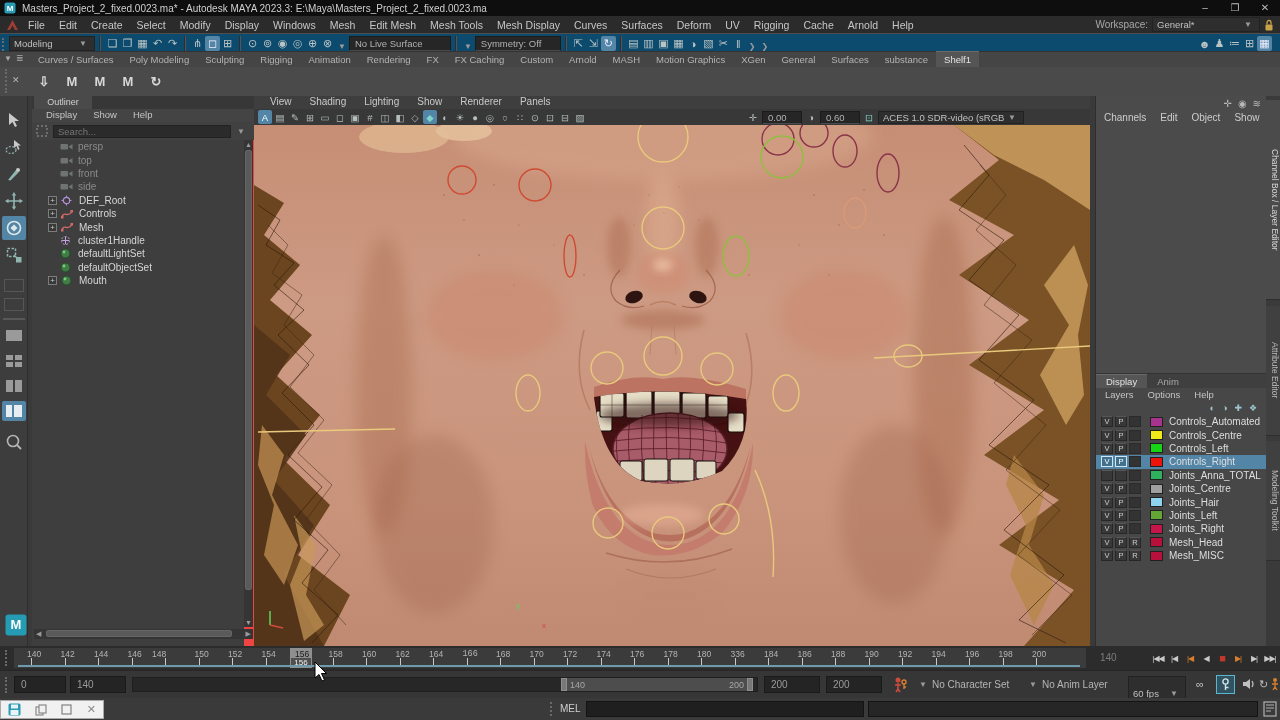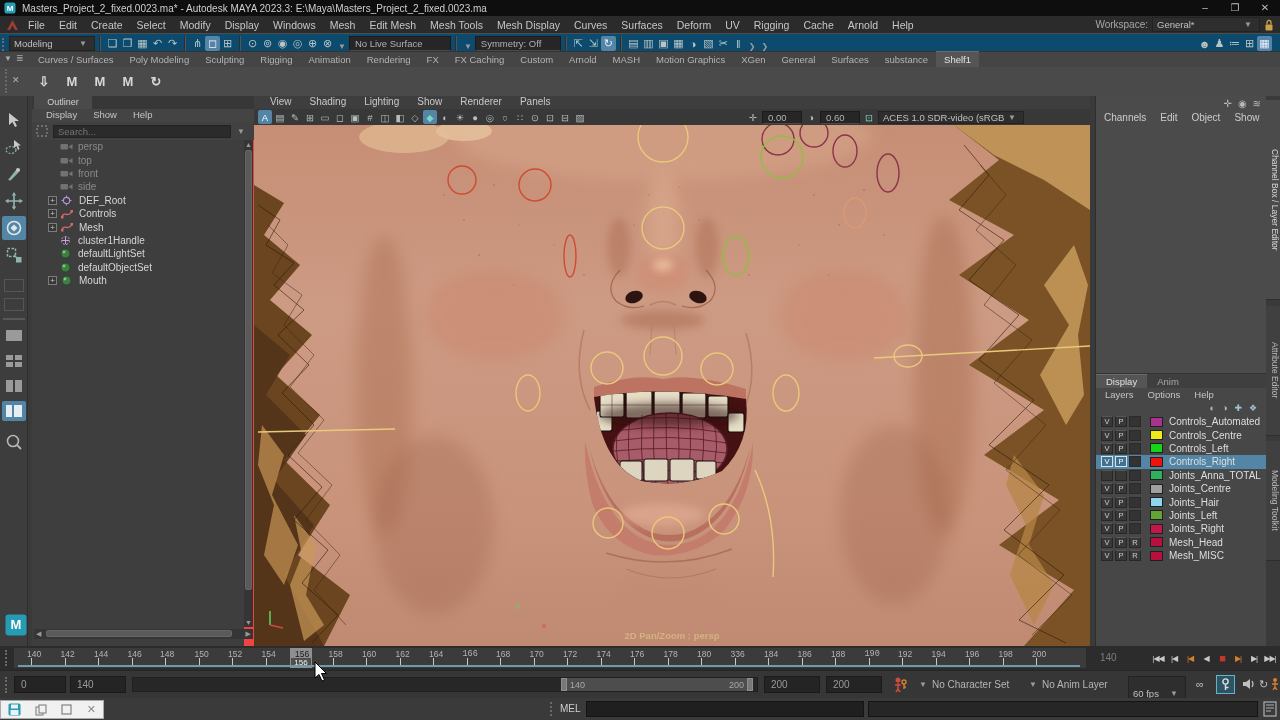--- a/index.html
+++ b/index.html
@@ -696,21 +696,20 @@
           <ellipse cx="601" c="88" cy="88" rx="11" ry="15" stroke="#d99a78"></ellipse>
         </g>
 
         <g>
           <path d="M16,500 V486" stroke="#5fd35f" stroke-width="1.5"></path>
           <path d="M16,500 L29,503" stroke="#d04a3a" stroke-width="1.5"></path>
         </g>
       </svg>
       <div class="abs" style="left:262px;top:505px;color:#5fd35f;font-size:8px">y</div>
       <div class="abs" style="left:288px;top:525px;color:#d04a3a;font-size:8px">x</div>
-      <div id="vp-overlay-label" class="abs">2D Pan/Zoom : persp</div>
     </div>
 
     <div id="rightpanel" class="abs">
       <div id="rp-icons" class="abs">
           <span class="gicon" style="font-size: 10px;">✛</span>
           <span class="gicon" style="font-size: 10px;">◉</span>
           <span class="gicon" style="font-size: 10px;">≋</span>
         </div>
       <div id="cb-menus" class="abs">
           <span class="cbmenu">Channels</span>
@@ -828,21 +827,21 @@
     <div class="grip abs" style="left:3px;top:4px;height:16px"></div>
     <div id="ruler" class="abs">
         <div class="tick-lbl" style="left: 13px;">140</div>
         <div class="tick" style="left: 17px;"></div>
         <div class="tick-lbl" style="left: 46.5px;">142</div>
         <div class="tick" style="left: 50.5px;"></div>
         <div class="tick-lbl" style="left: 80px;">144</div>
         <div class="tick" style="left: 84px;"></div>
         <div class="tick-lbl" style="left: 113.5px;">146</div>
         <div class="tick" style="left: 117.5px;"></div>
-        <div class="tick-lbl" style="left: 146px;">148</div>
+        <div class="tick-lbl" style="left: 138px;">148</div>
         <div class="tick" style="left: 151px;"></div>
         <div class="tick-lbl" style="left: 180.5px;">150</div>
         <div class="tick" style="left: 184.5px;"></div>
         <div class="tick-lbl" style="left: 214px;">152</div>
         <div class="tick" style="left: 218px;"></div>
         <div class="tick-lbl" style="left: 247.5px;">154</div>
         <div class="tick" style="left: 251.5px;"></div>
         <div style="position: absolute; left: 276px; top: 0px; width: 22px; height: 20px; background: rgb(143, 143, 143);"></div>
         <div class="tick-lbl" style="left: 281px; color: rgb(26, 26, 26);">156</div>
         <div style="position: absolute; left: 277px; top: 10px; width: 20px; height: 9px; background: rgb(79, 79, 79); color: rgb(238, 238, 238); font-size: 8px; text-align: center; line-height: 9px;">156</div>
@@ -871,21 +870,21 @@
         <div class="tick-lbl" style="left: 683px;">180</div>
         <div class="tick" style="left: 687px;"></div>
         <div class="tick-lbl" style="left: 716.5px;">336</div>
         <div class="tick" style="left: 720.5px;"></div>
         <div class="tick-lbl" style="left: 750px;">184</div>
         <div class="tick" style="left: 754px;"></div>
         <div class="tick-lbl" style="left: 783.5px;">186</div>
         <div class="tick" style="left: 787.5px;"></div>
         <div class="tick-lbl" style="left: 817px;">188</div>
         <div class="tick" style="left: 821px;"></div>
-        <div class="tick-lbl" style="left: 850.5px; font-family: Liberation Mono, monospace;">190</div>
+        <div class="tick-lbl" style="left: 850.5px;">190</div>
         <div class="tick" style="left: 854.5px;"></div>
         <div class="tick-lbl" style="left: 884px;">192</div>
         <div class="tick" style="left: 888px;"></div>
         <div class="tick-lbl" style="left: 917.5px;">194</div>
         <div class="tick" style="left: 921.5px;"></div>
         <div class="tick-lbl" style="left: 951px;">196</div>
         <div class="tick" style="left: 955px;"></div>
         <div class="tick-lbl" style="left: 984.5px;">198</div>
         <div class="tick" style="left: 988.5px;"></div>
         <div class="tick-lbl" style="left: 1018px;">200</div>

